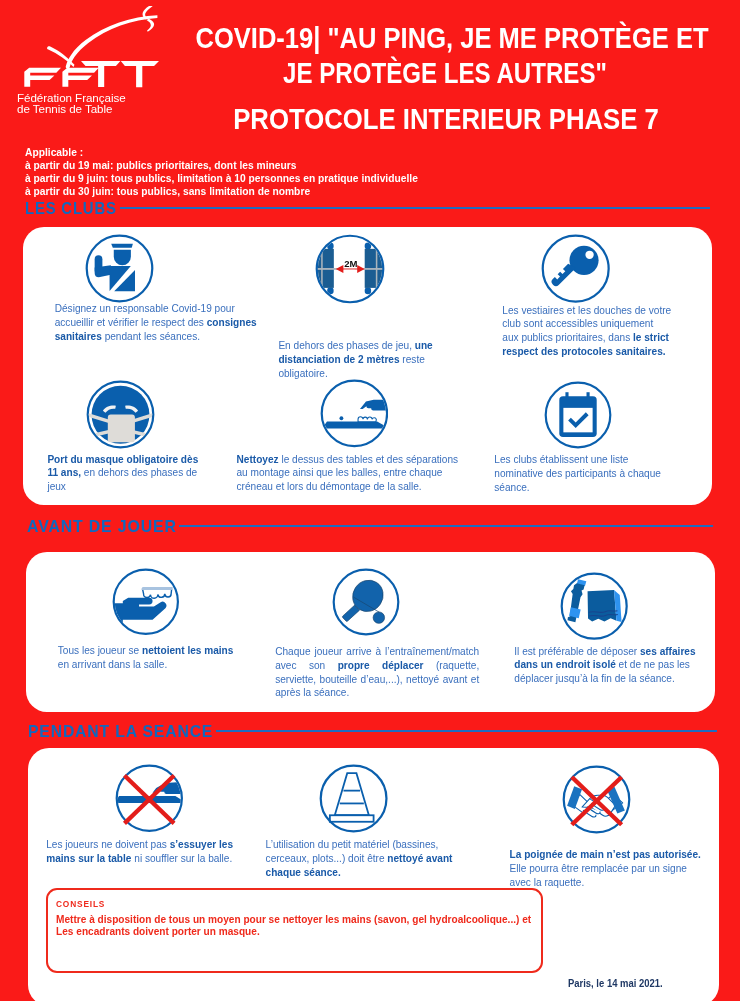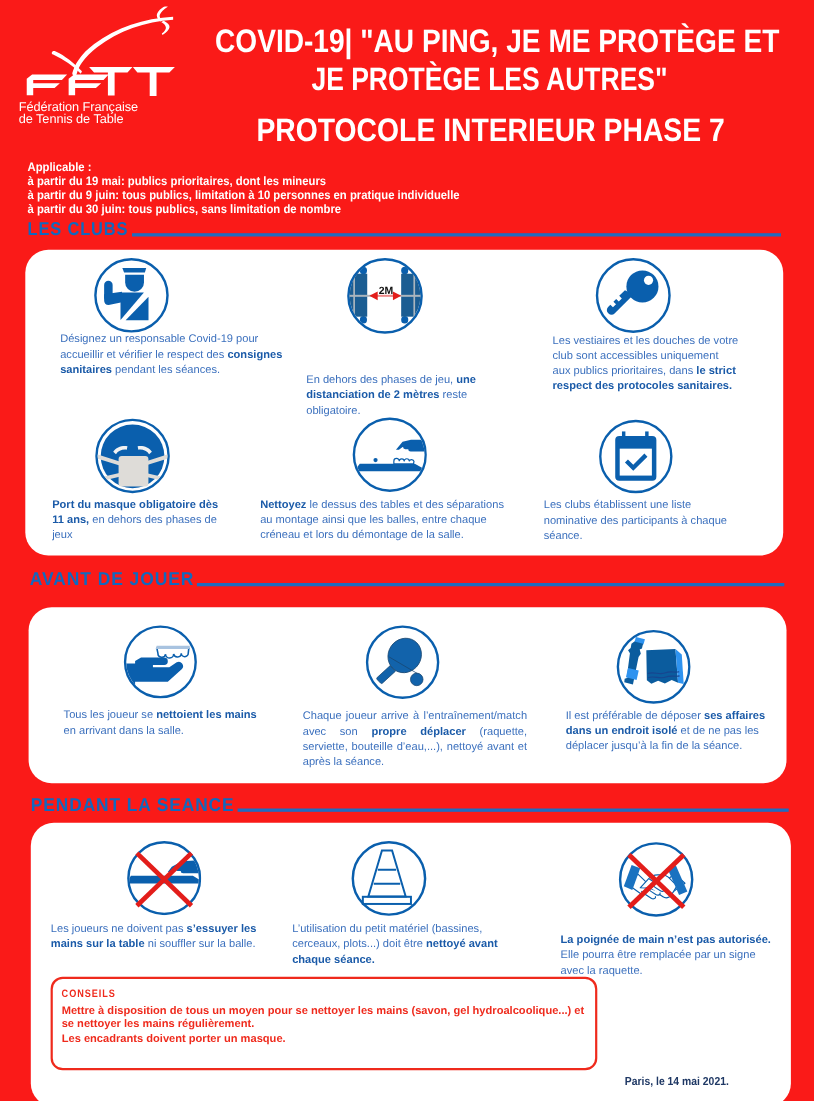--- a/index.html
+++ b/index.html
@@ -18,21 +18,21 @@
   #title .tl span,#title .sub span{display:block;transform-origin:center center;}
   #title #t1{top:13.8px;left:-2.5px;}
   #title #t2{top:48.9px;left:-9px;}
   #title .sub{top:94.5px;left:-8.5px;}
 
   #applicable{position:absolute;left:24.9px;top:146.2px;color:#fff;font-weight:bold;
               font-size:11.1px;line-height:12.95px;white-space:nowrap;}
   #applicable div{transform:scaleX(0.925);transform-origin:left center;}
 
   
-  .sect{position:absolute;display:flex;align-items:flex-end;}
+  .sect{position:absolute;display:flex;align-items:center;}
   .sect .lblbox{position:relative;flex:0 0 auto;height:13px;}
   .sect .lbl{color:#1069bf;font-weight:bold;font-size:17px;letter-spacing:0.9px;
              white-space:nowrap;line-height:13px;display:block;
              position:absolute;left:0;top:0;transform-origin:left top;}
   .sect .rule{flex:1 1 auto;height:2.4px;background:#1f6cc0;margin-left:3px;}
 
   
   .card{position:absolute;background:#fff;border-radius:21px;}
 
   
@@ -408,20 +408,19 @@
       </div>
       <div class="cell" style="left: 509.6px; top: 848px; width: 195px;">
         <p class="tx"><b>La poignée de main n’est pas autorisée.</b><span> Elle pourra être remplacée par un signe avec la raquette.</span></p>
       </div>
     </div>
 
   <div id="conseils" style="left: 46.2px; top: 887.8px; width: 496.4px; height: 85px;">
     <div class="hd">CONSEILS</div>
     <div class="bd">
       <div>Mettre à disposition de tous un moyen pour se nettoyer les mains (savon, gel hydroalcoolique...) et</div>
-      <div>se nettoyer les mains régulièrement.</div>
       <div>Les encadrants doivent porter un masque.</div>
     </div>
   </div>
 
   <div id="footer" style="left: 568px; top: 978px; font-weight: bold;"><span>Paris, le 14 mai 2021.</span></div>
 
 </div>
 
 </body></html>

